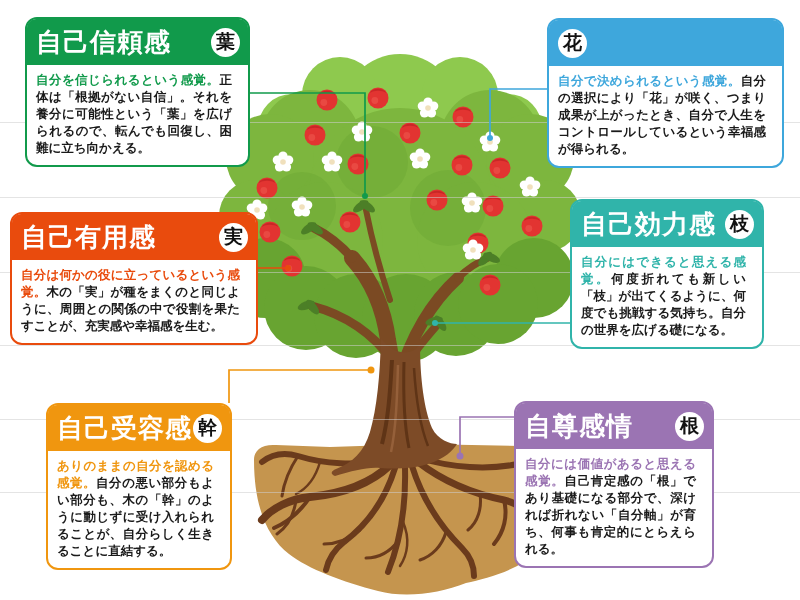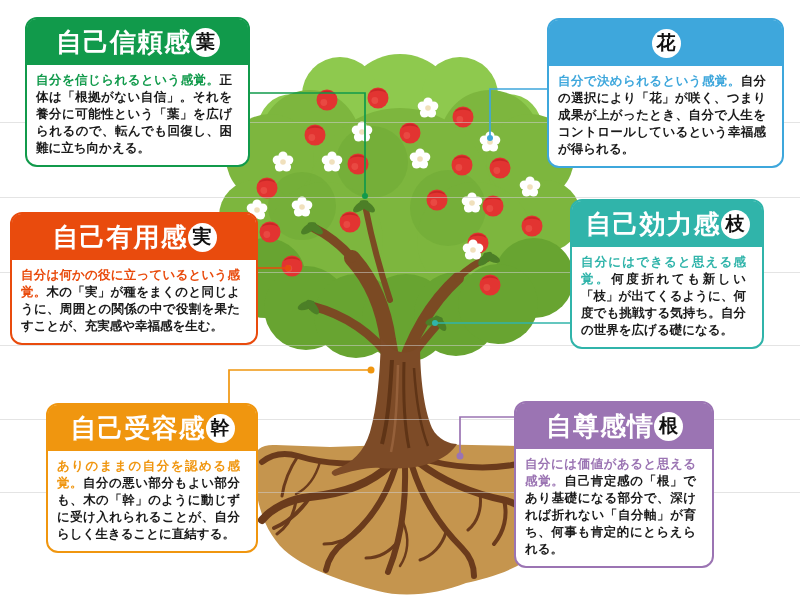--- a/index.html
+++ b/index.html
@@ -1,21 +1,21 @@
 <!DOCTYPE html>
 <html lang="ja"><head>
 <meta charset="utf-8">
 <style>
   html,body{margin:0;padding:0;background:#fff;}
   body{font-family:"Liberation Sans","DejaVu Sans",sans-serif;}
   #stage{position:relative;width:800px;height:600px;background:#fff;overflow:hidden;}
   #stage svg{position:absolute;left:0;top:0;}
   .rule{position:absolute;left:0;width:800px;height:1px;background:rgba(205,205,205,.55);}
   .card{position:absolute;border:2px solid var(--c,#888);border-radius:12px;background:#fff;box-sizing:border-box;}
-  .card-header{display:flex;align-items:center;justify-content:center;background:var(--c,#888);
+  .card-header{display:flex;align-items:center;justify-content:space-between;background:var(--c,#888);
     border-radius:9px 9px 0 0;padding:4px 8px 4px 9px;height:38px;}
   .card-title{color:#fff;font-size:26px;font-weight:bold;letter-spacing:1px;line-height:1;white-space:nowrap;}
   .card-badge{width:29px;height:29px;border-radius:50%;background:#fff;color:#111;font-size:19px;font-weight:bold;
     display:flex;align-items:center;justify-content:center;flex:0 0 auto;}
   .card-body{padding:7px 16px 8px 9px;font-size:12.5px;line-height:17px;color:#1a1a1a;font-weight:bold;
     text-align:justify;letter-spacing:0;}
   .lead{color:var(--c,#888);}
   .connector{position:absolute;left:0;top:0;}
 </style>
 </head>
@@ -219,21 +219,21 @@
   </div>
 
   <div class="card" style="left: 570px; top: 199px; width: 194px; --c: #30b4aa;">
     <div class="card-header">
       <span class="card-title">自己効力感</span>
       <span class="card-badge">枝</span>
     </div>
     <div class="card-body"><span class="lead">自分にはできると思える感覚。</span><span>何度折れても新しい「枝」が出てくるように、何度でも挑戦する気持ち。自分の世界を広げる礎になる。</span></div>
   </div>
 
-  <div class="card" style="left: 46px; top: 403px; width: 212px; --c: #f0960f;">
+  <div class="card" style="left: 46px; top: 403px; width: 186px; --c: #f0960f;">
     <div class="card-header">
       <span class="card-title">自己受容感</span>
       <span class="card-badge">幹</span>
     </div>
     <div class="card-body"><span class="lead">ありのままの自分を認める感覚。</span><span>自分の悪い部分もよい部分も、木の「幹」のように動じずに受け入れられることが、自分らしく生きることに直結する。</span></div>
   </div>
 
   <div class="card" style="left: 514px; top: 401px; width: 200px; --c: #9b74b3;">
     <div class="card-header">
       <span class="card-title">自尊感情</span>

